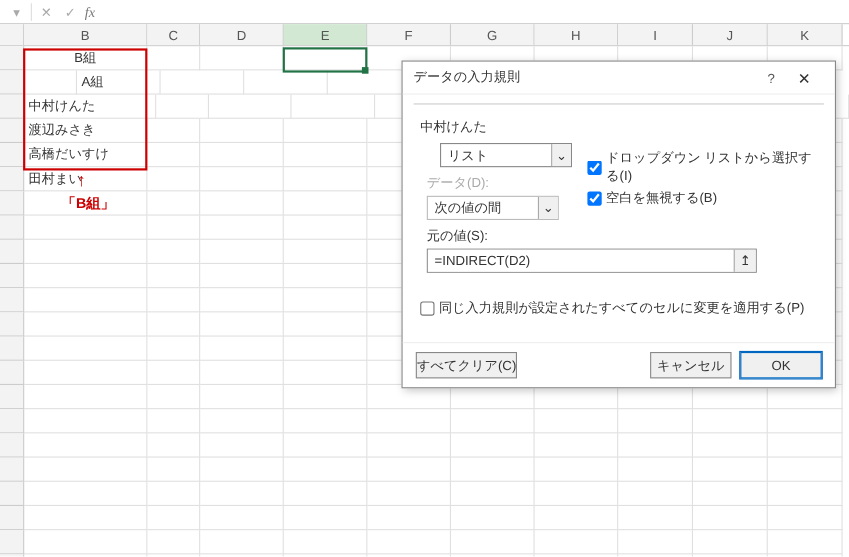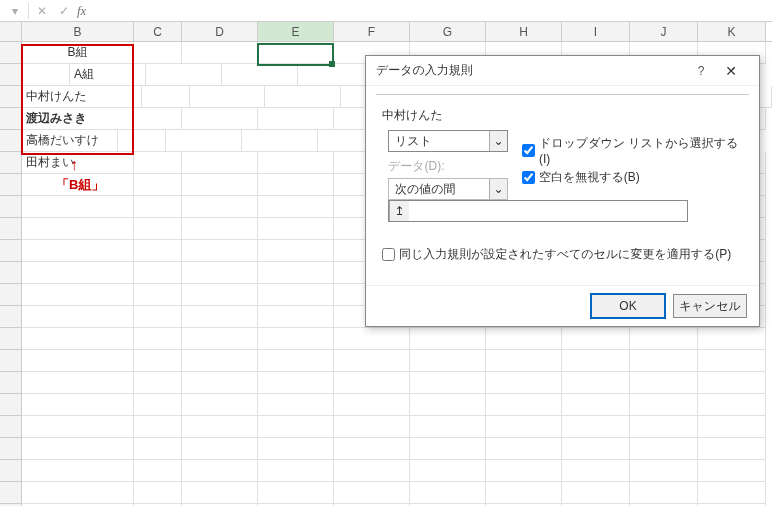--- a/index.html
+++ b/index.html
@@ -110,34 +110,34 @@
         <div class="cell" style="width: 76px;"></div>
         <div class="cell" style="width: 76px;"></div>
         <div class="cell" style="width: 76px;"></div>
         <div class="cell" style="width: 76px;"></div>
         <div class="cell" style="width: 68px;"></div>
         <div class="cell" style="width: 68px;"></div>
         <div class="cell" style="width: 68px;"></div>
       </div>
       <div class="row">
         <div class="rh"></div>
-        <div class="cell" style="width: 112px; font-weight: bold;">渡辺みさき</div>
-        <div class="cell" style="width: 48px;"></div>
-        <div class="cell" style="width: 76px;"></div>
-        <div class="cell" style="width: 76px;"></div>
-        <div class="cell" style="width: 76px;"></div>
-        <div class="cell" style="width: 76px;"></div>
-        <div class="cell" style="width: 76px;"></div>
-        <div class="cell" style="width: 68px;"></div>
-        <div class="cell" style="width: 68px;"></div>
-        <div class="cell" style="width: 68px;"></div>
-      </div>
-      <div class="row">
-        <div class="rh"></div>
-        <div class="cell" style="width: 96px;">高橋だいすけ</div>
+        <div class="cell" style="width: 112px;">渡辺みさき</div>
+        <div class="cell" style="width: 48px;"></div>
+        <div class="cell" style="width: 76px;"></div>
+        <div class="cell" style="width: 76px;"></div>
+        <div class="cell" style="width: 76px;"></div>
+        <div class="cell" style="width: 76px;"></div>
+        <div class="cell" style="width: 76px;"></div>
+        <div class="cell" style="width: 68px;"></div>
+        <div class="cell" style="width: 68px;"></div>
+        <div class="cell" style="width: 68px;"></div>
+      </div>
+      <div class="row">
+        <div class="rh"></div>
+        <div class="cell" style="width: 112px;">高橋だいすけ</div>
         <div class="cell" style="width: 48px;"></div>
         <div class="cell" style="width: 76px;"></div>
         <div class="cell" style="width: 76px;"></div>
         <div class="cell" style="width: 76px;"></div>
         <div class="cell" style="width: 76px;"></div>
         <div class="cell" style="width: 76px;"></div>
         <div class="cell" style="width: 68px;"></div>
         <div class="cell" style="width: 68px;"></div>
         <div class="cell" style="width: 68px;"></div>
       </div>
@@ -375,47 +375,50 @@
   <div class="dlg-title">
     <span class="t">データの入力規則</span>
     <span class="q">?</span>
     <span class="x">✕</span>
   </div>
   <div class="tabs" id="dlg-tabs"></div>
   <div class="dlg-body">
     <div class="sect-lbl">中村けんた</div>
     <div class="row-flex">
       <div>
-        <div class="combo" style="margin-left:6px">
+        <div class="combo" style="margin-left:18px">
           <span class="cv">リスト</span>
           <span class="dd">⌄</span>
         </div>
         <div class="field-lbl" style="color:#aaa">データ(D):</div>
         <div class="combo disabled" style="margin-left:6px">
           <span class="cv">次の値の間</span>
           <span class="dd">⌄</span>
         </div>
       </div>
       <div class="checks">
         <label class="chk">
             <input type="checkbox" checked="" style="">
             <span>ドロップダウン リストから選択する(I)</span>
           </label>
         <label class="chk">
             <input type="checkbox" checked="" style="">
             <span>空白を無視する(B)</span>
           </label>
       </div>
     </div>
+    <div class="field-lbl">元の値(S):</div>
     <div class="src-input">
+      <input type="text" value="=INDIRECT(D2)" style="">
       <span class="src-btn">↥</span>
     </div>
     <label class="apply-chk">
         <input type="checkbox" style="">
         <span>同じ入力規則が設定されたすべてのセルに変更を適用する(P)</span>
       </label>
   </div>
   <div class="dlg-foot">
+    <button class="btn">すべてクリア(C)</button>
     <span class="spacer"></span>
+    <button class="btn">キャンセル</button>
     <button class="btn primary">OK</button>
-    <button class="btn">キャンセル</button>
   </div>
 </div>
 
 </body></html>

